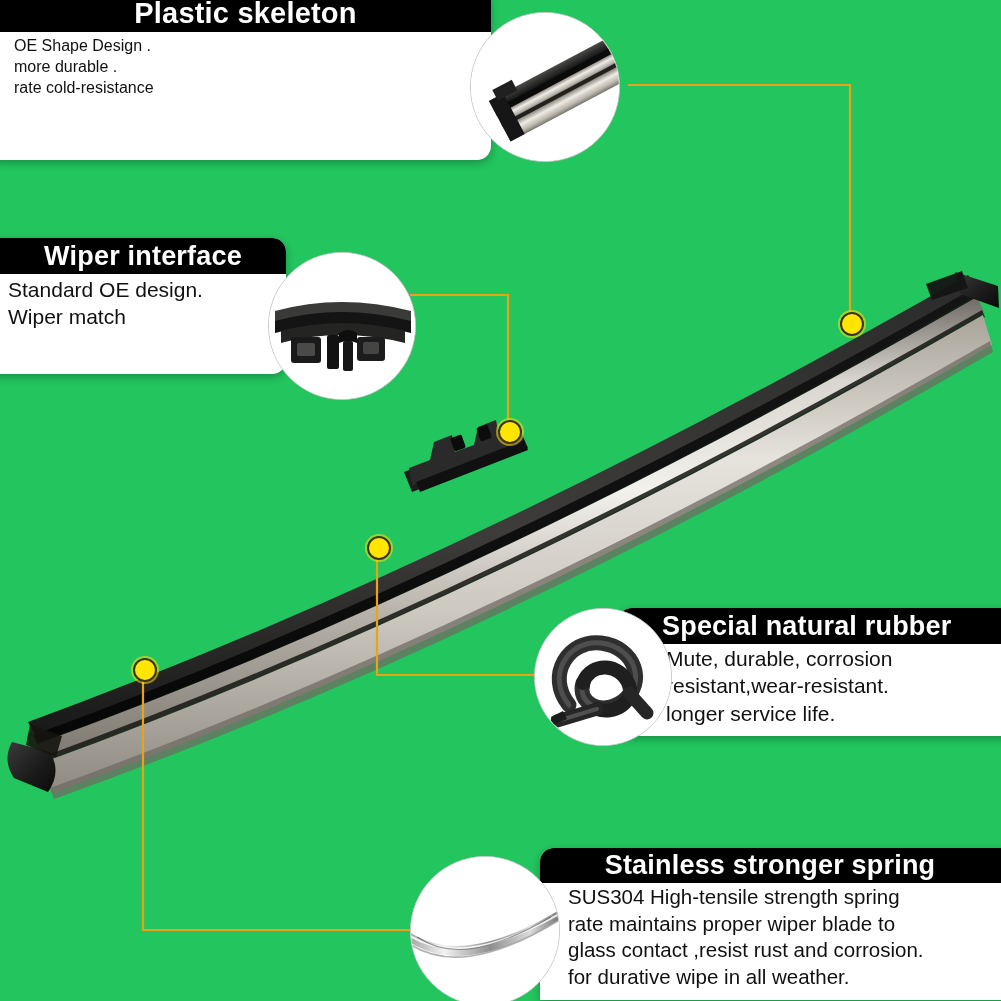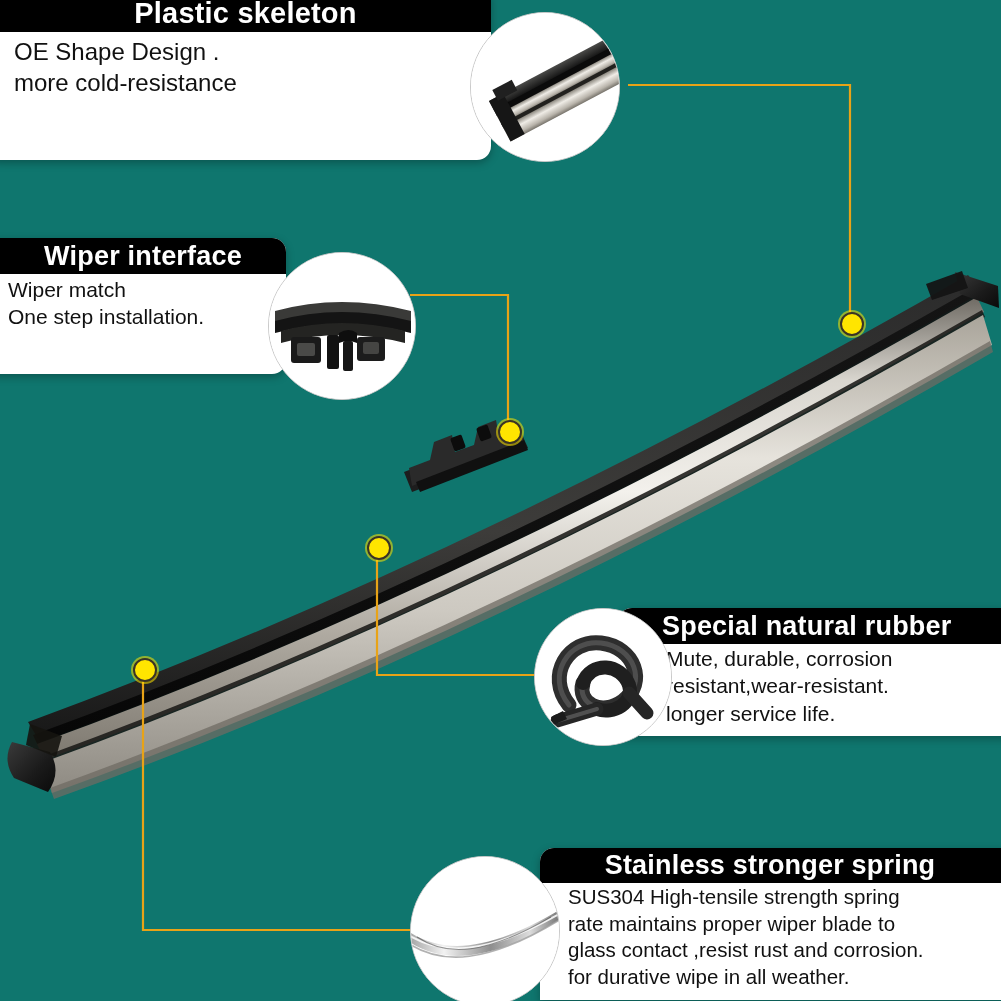--- a/index.html
+++ b/index.html
@@ -5,21 +5,21 @@
 <style>
   html,body{margin:0;padding:0;background:#ffffff;}
   body{
     font-family:"Liberation Sans", sans-serif;
     -webkit-font-smoothing:antialiased;
   }
   #stage{
     position:relative;
     width:1001px;
     height:1001px;
-    background:#0f766e;
+    background:#22c55e;
     overflow:hidden;
   }
 
   
   .callout{
     position:absolute;
     background:#ffffff;
     box-shadow:0 3px 9px rgba(0,0,0,.28);
     overflow:hidden;
     z-index:40;
@@ -50,21 +50,21 @@
   }
   #card-skeleton .bar{
     height:38px;
     border-radius:0 0 0 0;
     font-size:29px;
     justify-content:center;
     padding-left:14px;
     box-sizing:border-box;
   }
   #card-skeleton .body{ padding-left:28px; padding-top:4px; }
-  #card-skeleton .body .ln{ font-size:24px; }
+  #card-skeleton .body .ln{ font-size:16px; }
 
   
   #card-interface{
     left:-14px; top:238px;
     width:300px; height:136px;
     border-radius:0 14px 14px 0;
   }
   #card-interface .bar{
     height:36px;
     font-size:27px;
@@ -305,29 +305,30 @@
       <path d="M -6 76 C 30 100 76 98 150 56" fill="none" stroke="#ffffff" stroke-width="2" opacity=".85"></path>
       <path d="M -6 84 C 30 110 78 106 150 62" fill="none" stroke="#9e9e9e" stroke-width="1.6" opacity=".8"></path>
       <path d="M 6 80 C 36 100 74 98 140 60" fill="none" stroke="#3f3f3f" stroke-width="1.1" opacity=".55"></path>
     </svg>
   </div>
 
   <div class="callout" id="card-skeleton">
     <div class="bar">Plastic skeleton</div>
     <div class="body">
       <div class="ln">OE Shape Design .</div>
-      <div class="ln">more cold-resistance</div>
+      <div class="ln">more durable .</div>
+      <div class="ln">rate cold-resistance</div>
     </div>
   </div>
 
   <div class="callout" id="card-interface">
     <div class="bar">Wiper interface</div>
     <div class="body">
+      <div class="ln">Standard OE design.</div>
       <div class="ln">Wiper match</div>
-      <div class="ln">One step installation.</div>
     </div>
   </div>
 
   <div class="callout" id="card-rubber">
     <div class="bar">Special natural rubber</div>
     <div class="body">
       <div class="ln">Mute, durable, corrosion</div>
       <div class="ln">resistant,wear-resistant.</div>
       <div class="ln">longer service life.</div>
     </div>

